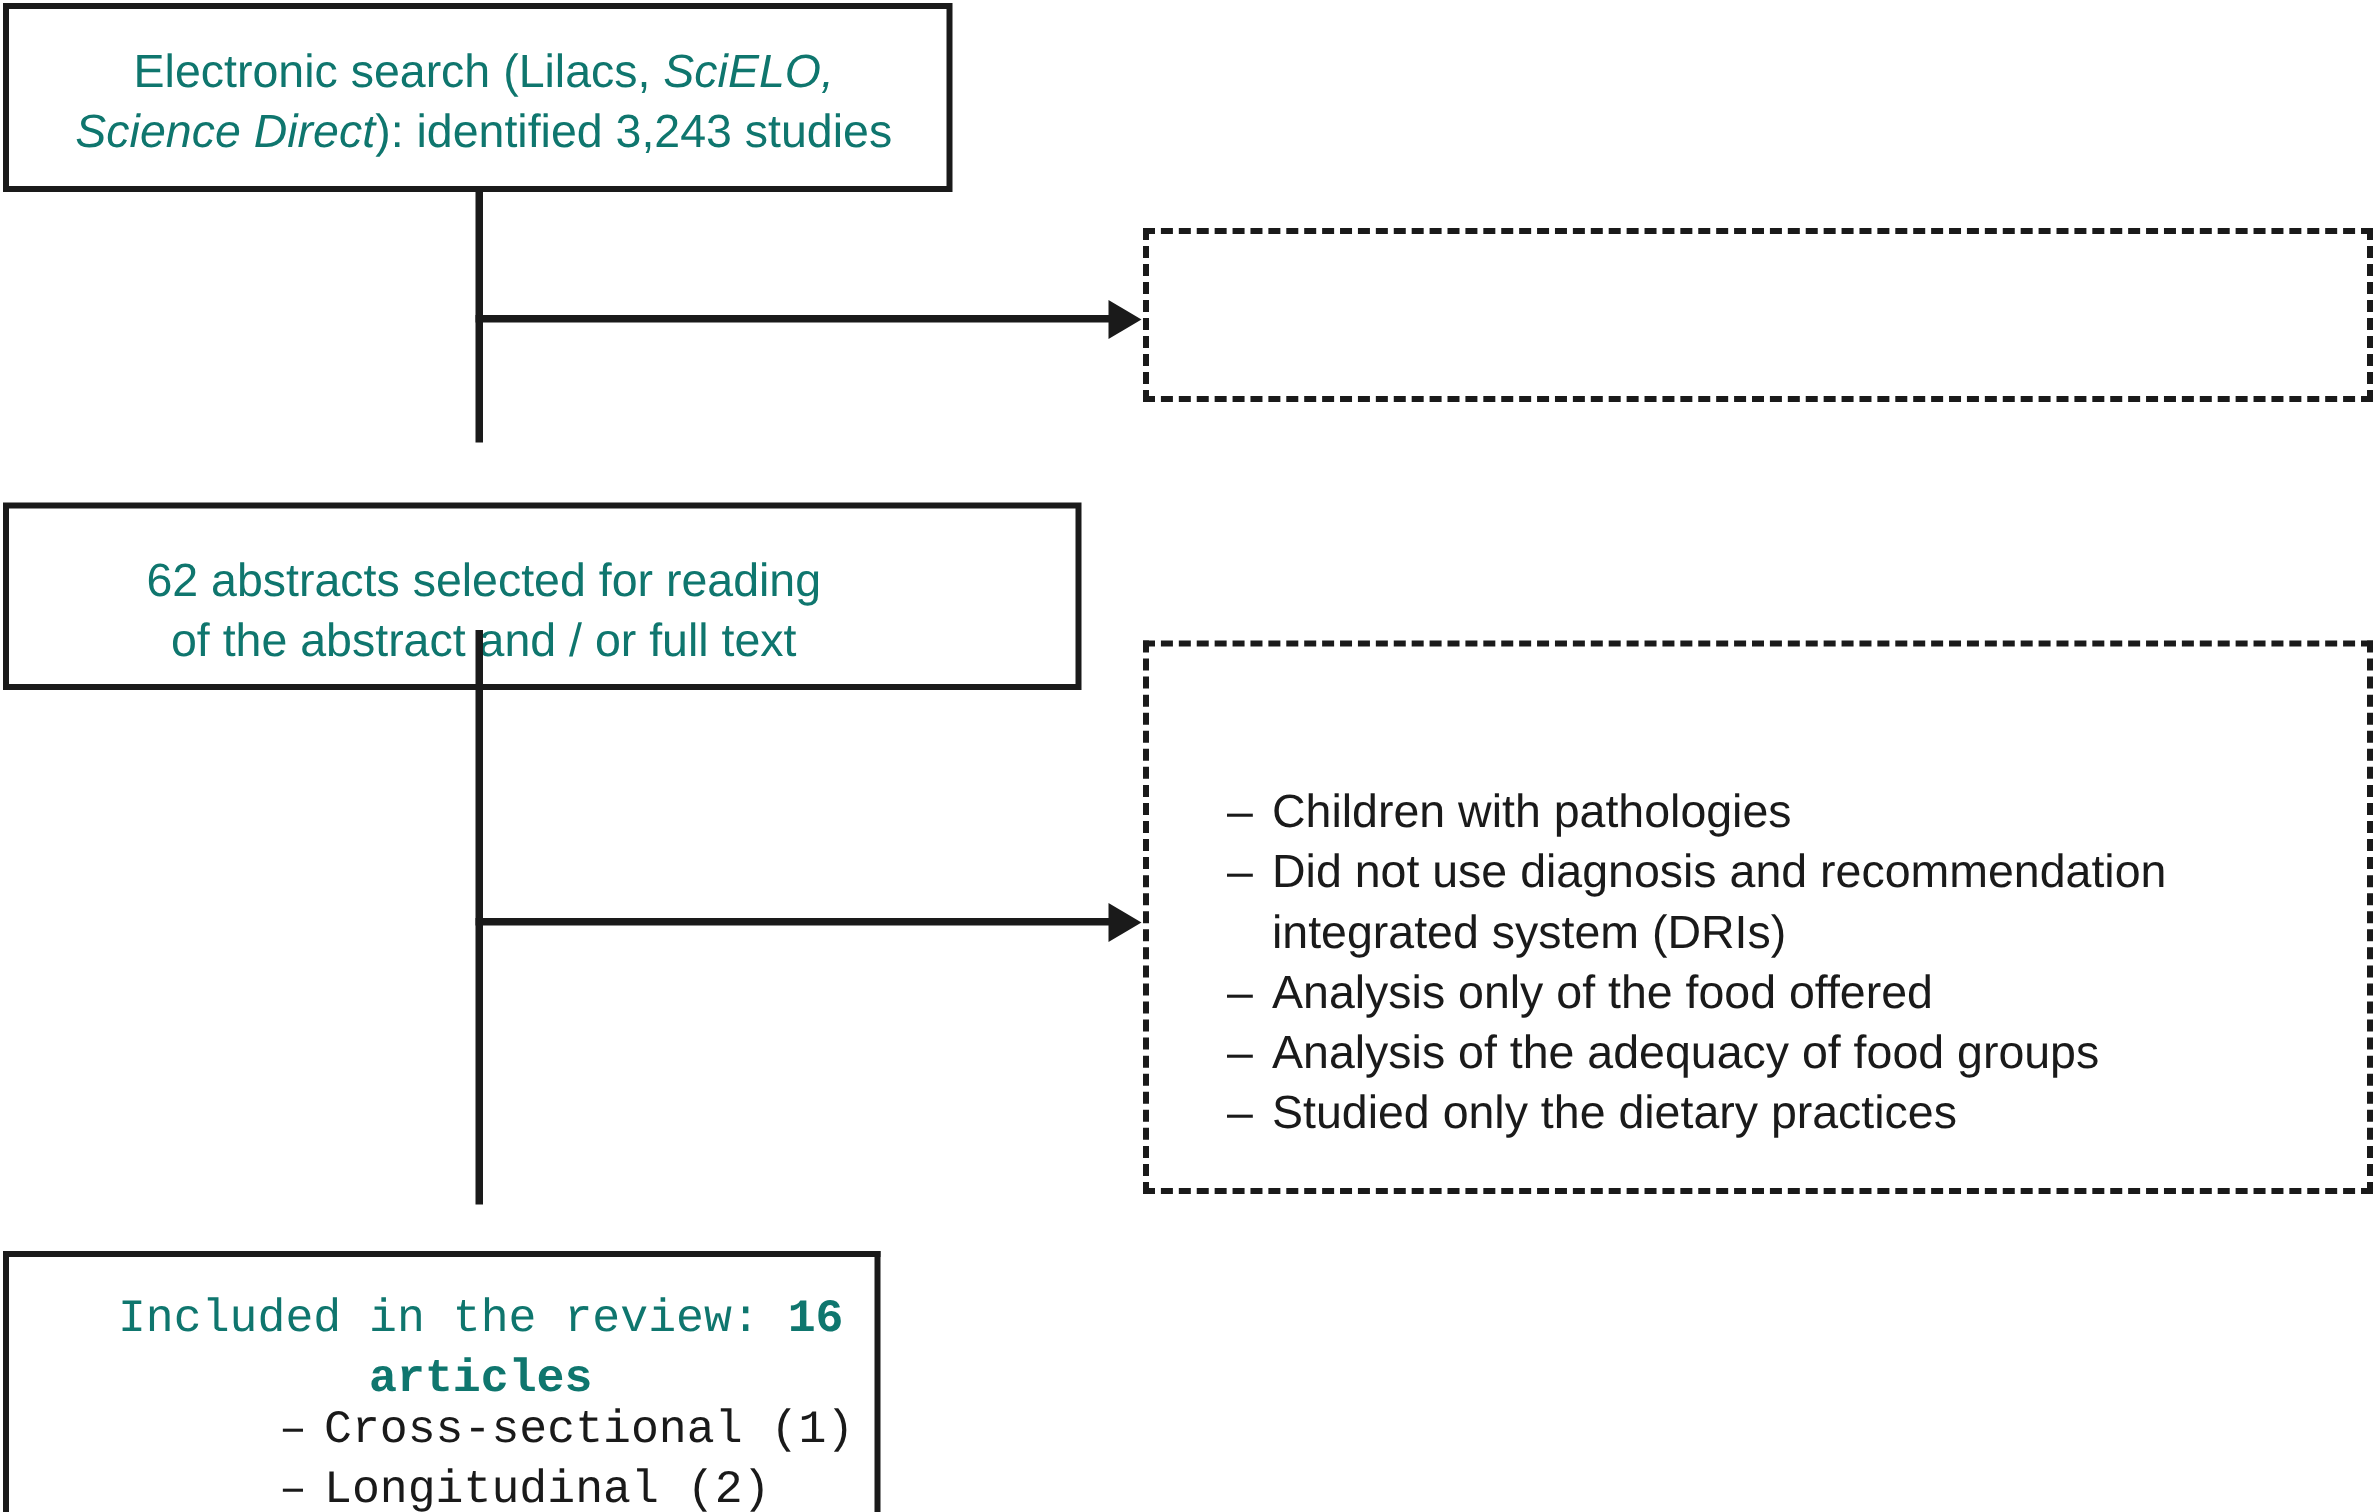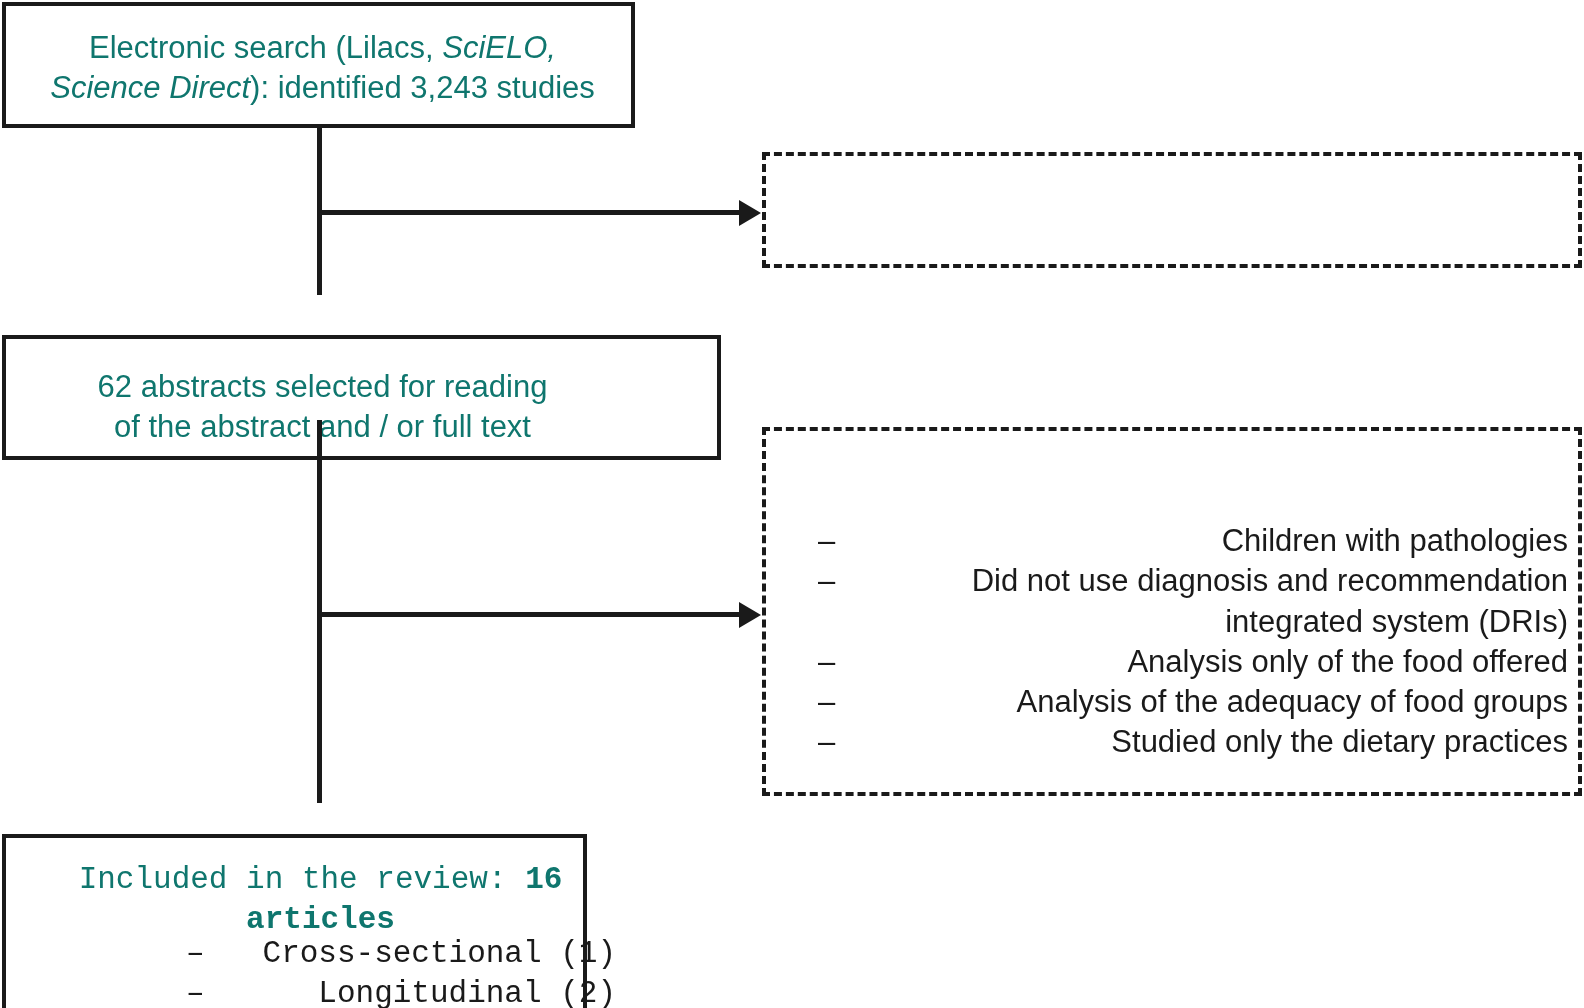--- a/index.html
+++ b/index.html
@@ -66,21 +66,20 @@
     display: flex;
     align-items: flex-start;
   }
   .dash {
     flex: 0 0 auto;
     width: 30px;
     color: #1a1a1a;
   }
   .bullet-text {
     flex: 1 1 auto;
-    text-align: right;
   }
 
   
   .vline, .hline {
     position: absolute;
     background: #1a1a1a;
   }
   .arrow-head {
     position: absolute;
     width: 0;

